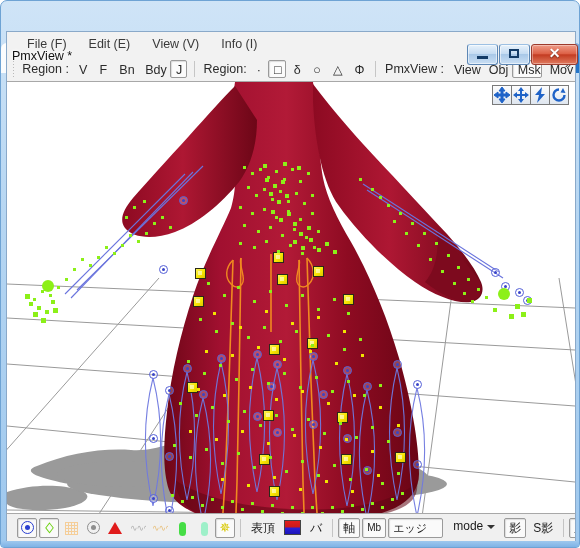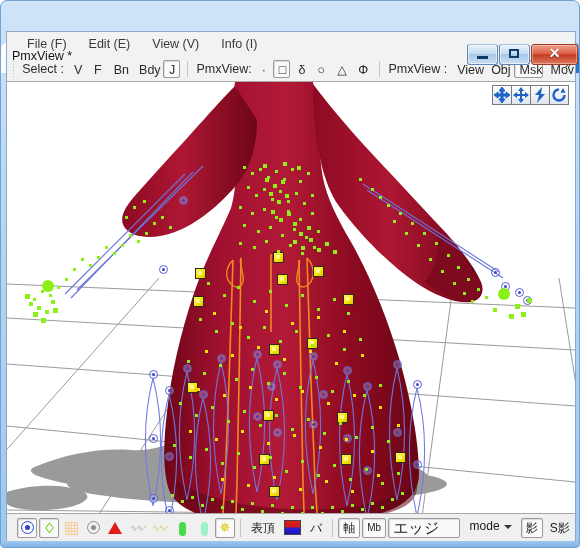--- a/index.html
+++ b/index.html
@@ -415,28 +415,28 @@
 
     <div id="menubar">
       <div class="menu-item">File (F)</div>
       <div class="menu-item">Edit (E)</div>
       <div class="menu-item">View (V)</div>
       <div class="menu-item">Info (I)</div>
     </div>
 
     <div id="toolbar">
       <div class="grip"></div>
-      <div class="tb-label">Select :</div>
+      <div class="tb-label">Region :</div>
       <div class="tb-btn">V</div>
       <div class="tb-btn">F</div>
       <div class="tb-btn">Bn</div>
       <div class="tb-btn">Bdy</div>
       <div class="tb-btn pressed">J</div>
       <div class="tb-sep"></div>
-      <div class="tb-label">PmxView:</div>
+      <div class="tb-label">Region:</div>
       <div class="tb-btn">·</div>
       <div class="tb-btn pressed">□</div>
       <div class="tb-btn">δ</div>
       <div class="tb-btn">○</div>
       <div class="tb-btn">△</div>
       <div class="tb-btn">Φ</div>
       <div class="tb-sep"></div>
       <div class="tb-label">PmxView :</div>
       <div class="tb-btn">View</div>
       <div class="tb-btn">Obj</div>
@@ -963,21 +963,21 @@
     <div class="sb-sep"></div>
 
     <div class="sb-txtbtn">表頂</div>
     <div class="swatch"></div>
     <div class="sb-txtbtn">バ</div>
 
     <div class="sb-sep"></div>
 
     <div class="sb-txtbtn on">軸</div>
     <div class="sb-txtbtn on" style="font-size:10px">Mb</div>
-    <div class="sb-txtbtn on" style="font-size:15px">エッジ゙</div>
+    <div class="sb-txtbtn on" style="font-size:11px">エッジ゙</div>
 
     <div class="sb-combo">
       <span>mode</span>
       <span class="arr"></span>
     </div>
 
     <div class="sb-txtbtn on">影</div>
     <div class="sb-txtbtn">S影</div>
     <div class="sb-sep"></div>
     <div class="sb-txtbtn on">正</div>

